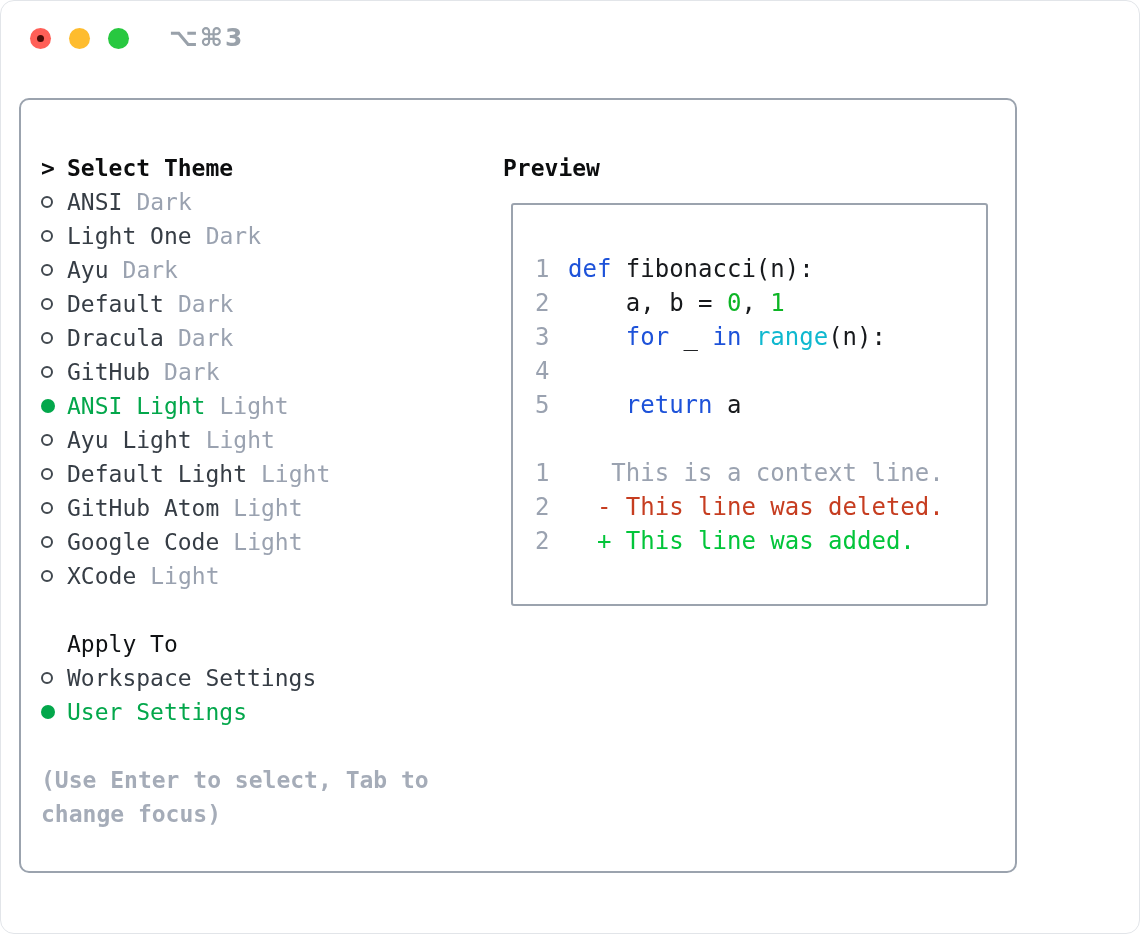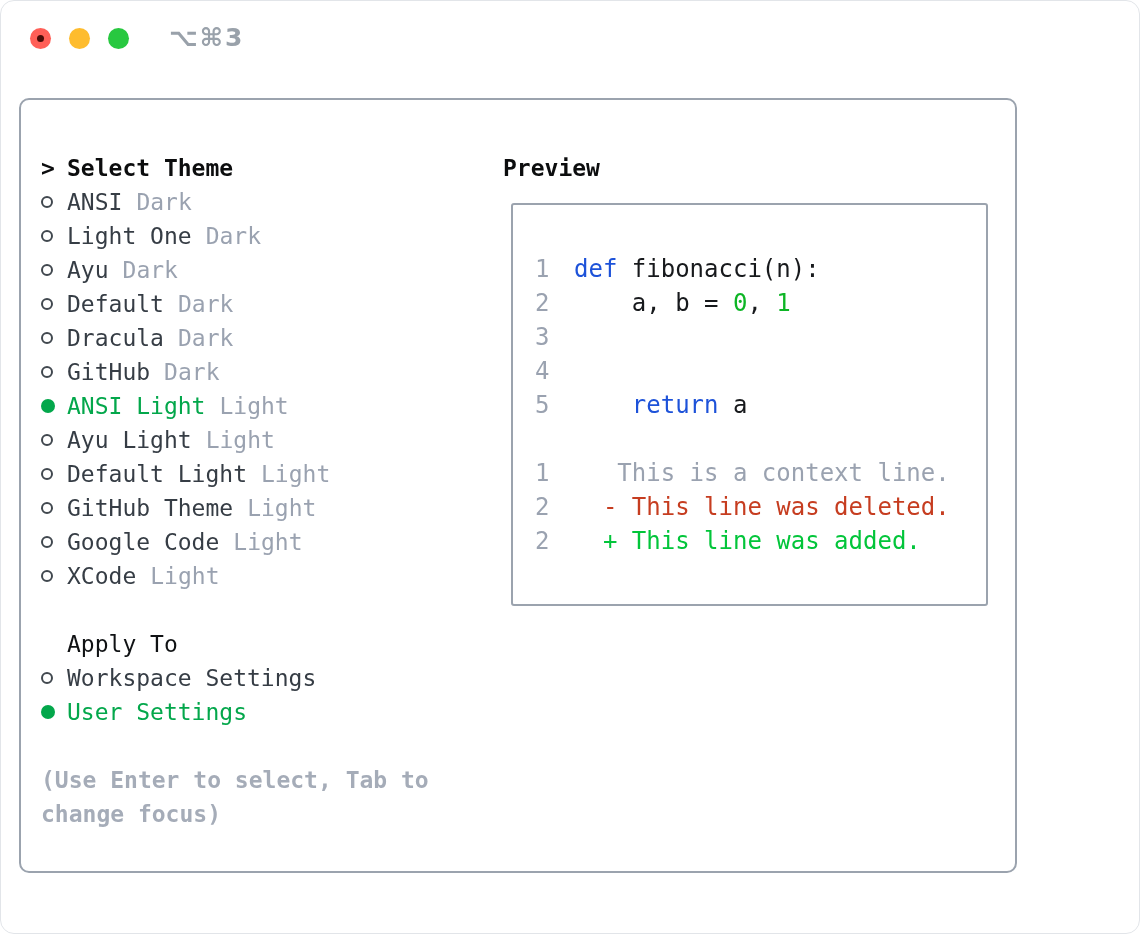--- a/index.html
+++ b/index.html
@@ -57,21 +57,21 @@
   
   .preview-col { position:absolute; left:482px; top:51px; font-size:23px; }
   .preview-heading { height:34px; line-height:34px; font-weight:bold; color:var(--heading-black,#0c0d0e); }
   .preview-box {
     margin-left:8px; margin-top:18px; width:477px; height:403px;
     border:2px solid var(--panel-border,#9ba3ae); border-radius:3px;
     padding:47px 18px 0 22px; font-size:24px; background:#fff;
   }
   .crow { display:flex; height:34px; line-height:34px; white-space:pre; }
   .lnum { width:15px; flex:none; color:var(--muted-gray,#9aa2b0); }
-  .ctext { margin-left:24px; color:#17191c; }
+  .ctext { margin-left:18px; color:#17191c; }
   .spacer34 { height:34px; }
   .tk-pl  { color:#17191c; }
   .tk-kw  { color:var(--keyword-blue,#1d52d9); }
   .tk-fn  { color:var(--builtin-cyan,#0fb8cf); }
   .tk-num { color:var(--number-green,#0db525); }
   .tk-ctx { color:var(--muted-gray,#9aa2b0); }
   .tk-del { color:var(--deleted-red,#c63d20); }
   .tk-add { color:var(--added-green,#02c53a); }
 </style>
 </head>
@@ -101,21 +101,21 @@
       <div id="theme-list">
           <div class="row"><span class="marker"><span class="dot-open"></span></span><span class="name">ANSI</span><span class="variant">Dark</span></div>
           <div class="row"><span class="marker"><span class="dot-open"></span></span><span class="name">Light One</span><span class="variant">Dark</span></div>
           <div class="row"><span class="marker"><span class="dot-open"></span></span><span class="name">Ayu</span><span class="variant">Dark</span></div>
           <div class="row"><span class="marker"><span class="dot-open"></span></span><span class="name">Default</span><span class="variant">Dark</span></div>
           <div class="row"><span class="marker"><span class="dot-open"></span></span><span class="name">Dracula</span><span class="variant">Dark</span></div>
           <div class="row"><span class="marker"><span class="dot-open"></span></span><span class="name">GitHub</span><span class="variant">Dark</span></div>
           <div class="row"><span class="marker"><span class="dot-filled"></span></span><span class="name selected">ANSI Light</span><span class="variant">Light</span></div>
           <div class="row"><span class="marker"><span class="dot-open"></span></span><span class="name">Ayu Light</span><span class="variant">Light</span></div>
           <div class="row"><span class="marker"><span class="dot-open"></span></span><span class="name">Default Light</span><span class="variant">Light</span></div>
-          <div class="row"><span class="marker"><span class="dot-open"></span></span><span class="name">GitHub Theme</span><span class="variant">Light</span></div>
+          <div class="row"><span class="marker"><span class="dot-open"></span></span><span class="name">GitHub Atom</span><span class="variant">Light</span></div>
           <div class="row"><span class="marker"><span class="dot-open"></span></span><span class="name">Google Code</span><span class="variant">Light</span></div>
           <div class="row"><span class="marker"><span class="dot-open"></span></span><span class="name">XCode</span><span class="variant">Light</span></div>
         </div>
 
       <div class="apply-section">
         <div class="row">
           <span class="marker"></span>
           <span class="apply-heading-label">Apply To</span>
         </div>
         <div id="apply-list">
@@ -126,21 +126,21 @@
 
       <div class="hint">(Use Enter to select, Tab to change focus)</div>
     </div>
 
     <div class="preview-col">
       <div class="preview-heading">Preview</div>
       <div class="preview-box">
         <div id="code-lines">
             <div class="crow"><span class="lnum">1</span><span class="ctext"><span class="tk-kw">def</span><span class="tk-pl"> fibonacci(n):</span></span></div>
             <div class="crow"><span class="lnum">2</span><span class="ctext"><span class="tk-pl">    a, b = </span><span class="tk-num">0</span><span class="tk-pl">, </span><span class="tk-num">1</span></span></div>
-            <div class="crow"><span class="lnum">3</span></div>
+            <div class="crow"><span class="lnum">3</span><span class="ctext"><span class="tk-pl">    </span><span class="tk-kw">for</span><span class="tk-pl"> _ </span><span class="tk-kw">in</span><span class="tk-pl"> </span><span class="tk-fn">range</span><span class="tk-pl">(n):</span></span></div>
             <div class="crow"><span class="lnum">4</span></div>
             <div class="crow"><span class="lnum">5</span><span class="ctext"><span class="tk-pl">    </span><span class="tk-kw">return</span><span class="tk-pl"> a</span></span></div>
           </div>
         <div class="spacer34"></div>
         <div id="diff-lines">
             <div class="crow"><span class="lnum">1</span><span class="ctext"><span class="tk-ctx">   This is a context line.</span></span></div>
             <div class="crow"><span class="lnum">2</span><span class="ctext"><span class="tk-del">  - This line was deleted.</span></span></div>
             <div class="crow"><span class="lnum">2</span><span class="ctext"><span class="tk-add">  + This line was added.</span></span></div>
           </div>
       </div>

